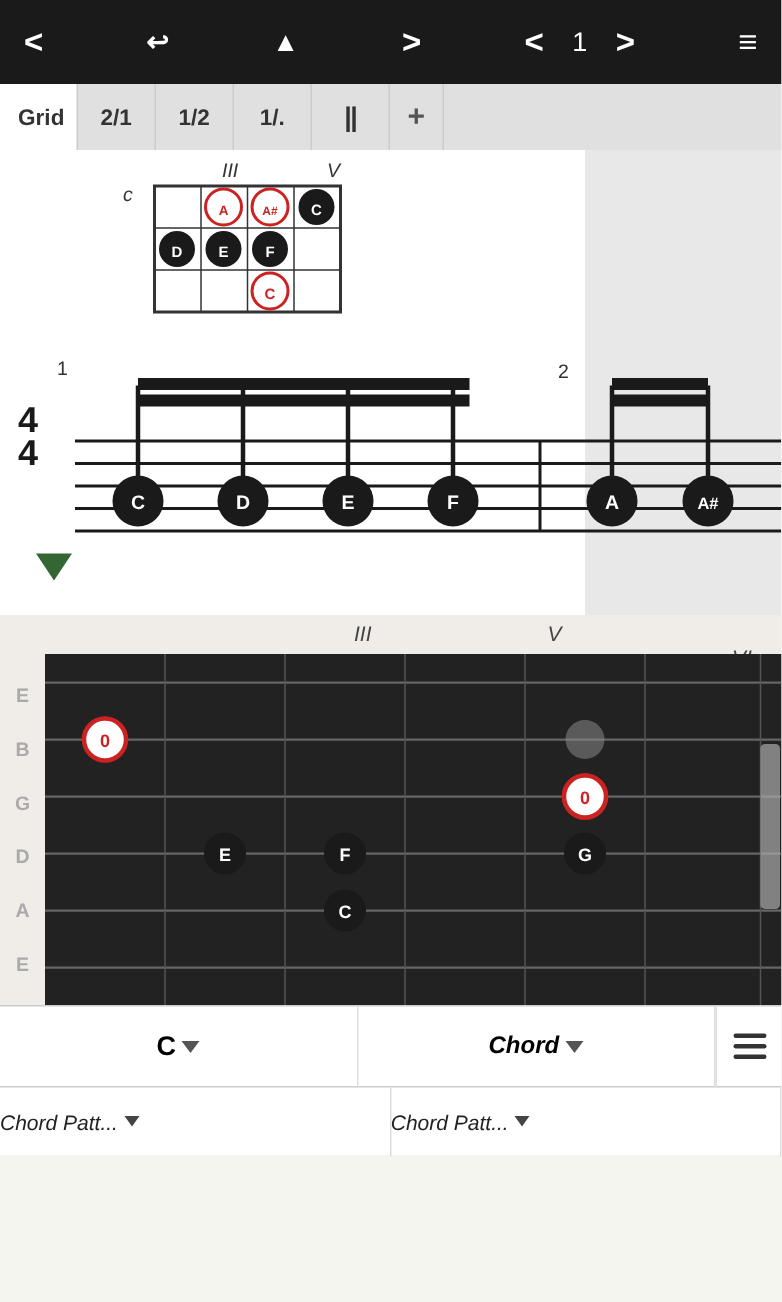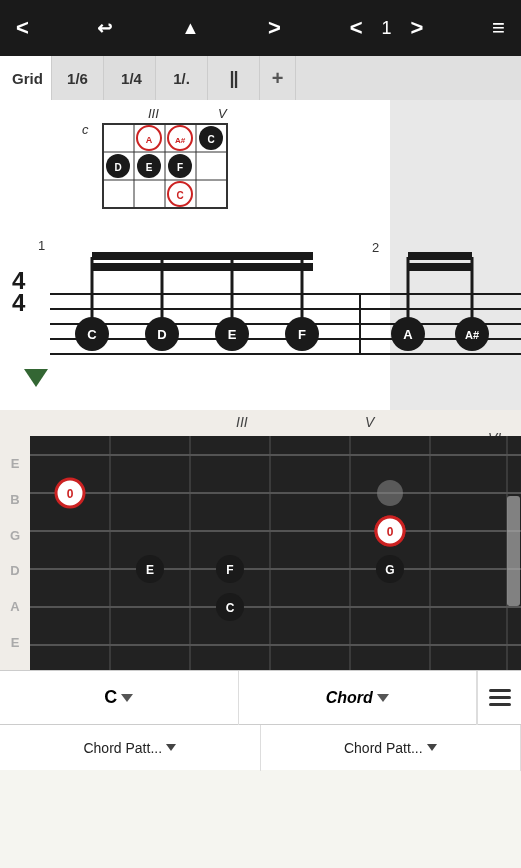--- a/index.html
+++ b/index.html
@@ -218,22 +218,23 @@
       height: 46px;
       display: flex;
       align-items: center;
       border-top: 1px solid #ccc;
     }
     .pattern-item {
       flex: 1;
       height: 46px;
       display: flex;
       align-items: center;
-      justify-content: center;
+      justify-content: flex-start;
       font-size: 14px;
+      font-style: italic;
       cursor: pointer;
       border-right: 1px solid #ddd;
       gap: 4px;
       color: #222;
     }
     .pattern-arrow {
       width: 0;
       height: 0;
       border-left: 5px solid transparent;
       border-right: 5px solid transparent;
@@ -269,24 +270,24 @@
     <button class="nav-btn">&gt;</button>
   </div>
   <button class="nav-btn" style="font-size:22px;">≡</button>
 </div>
 
 <div class="grid-bar">
   <div class="grid-item active">
     <span>Grid</span>
   </div>
   <div class="grid-item">
-    <span>1/6</span>
-  </div>
-  <div class="grid-item active" style="background:#ddd;">
-    <span>1/4</span>
+    <span>2/1</span>
+  </div>
+  <div class="grid-item">
+    <span>1/2</span>
   </div>
   <div class="grid-item">
     <span>1/.</span>
   </div>
   <div class="grid-item pause-btn">
     <span>||</span>
   </div>
   <div class="grid-item add-btn">
     <span>+</span>
   </div>

